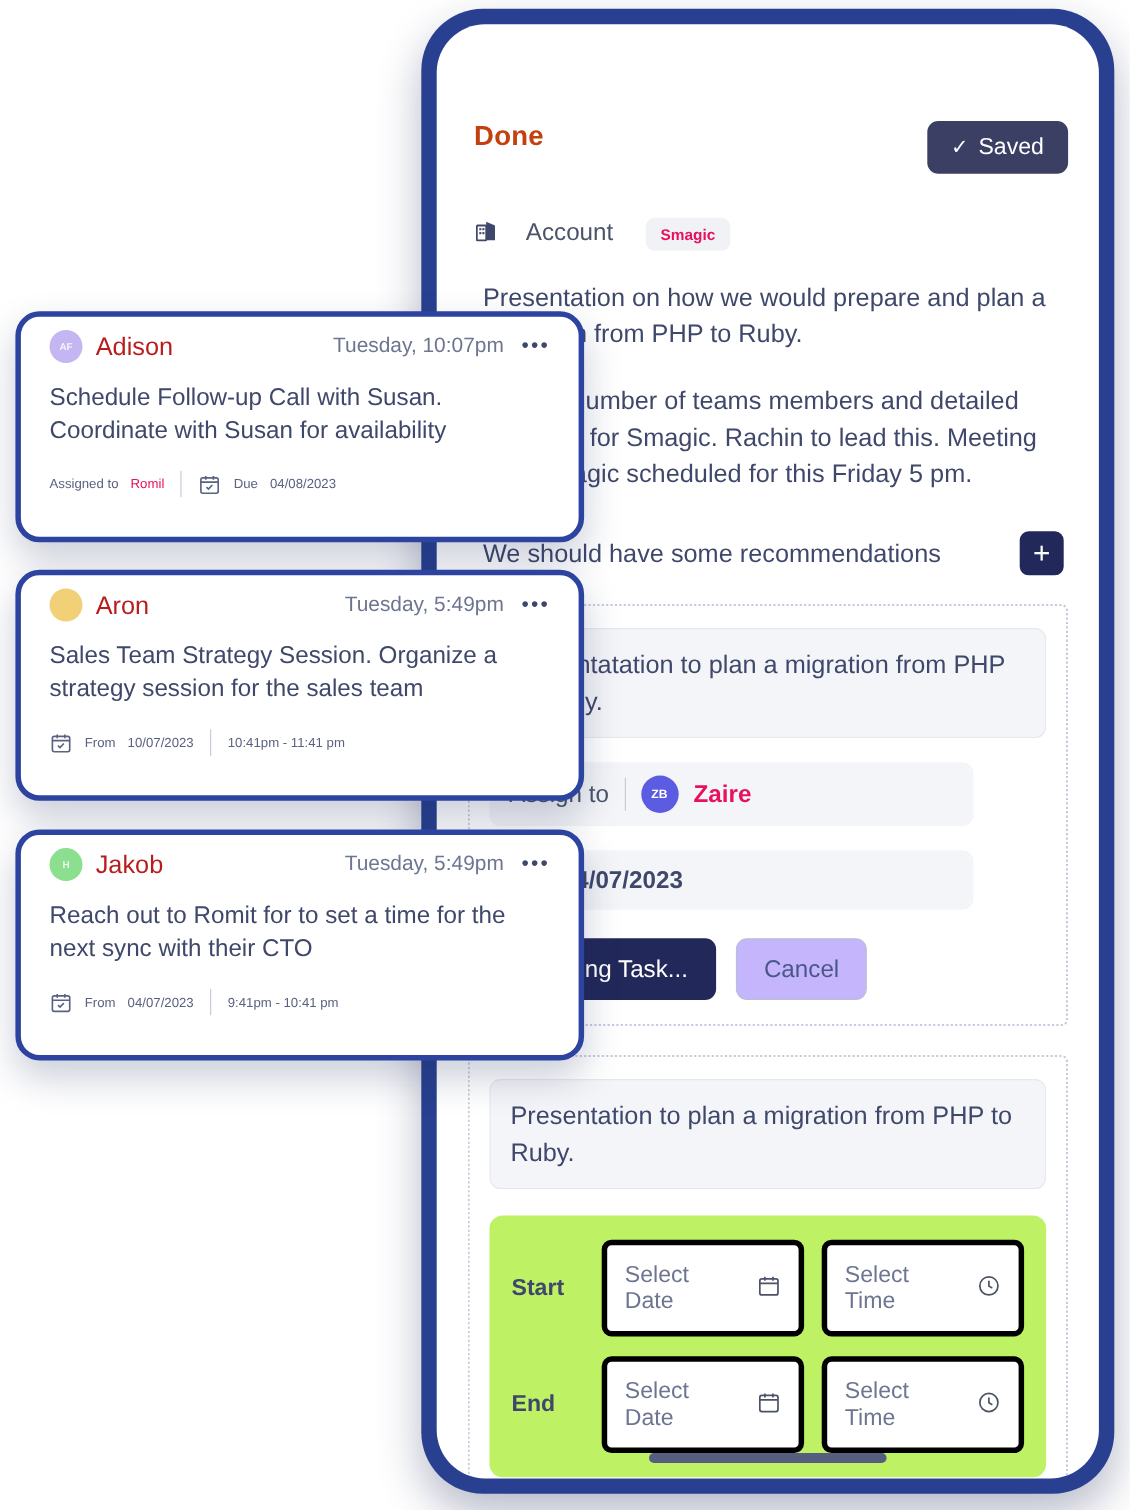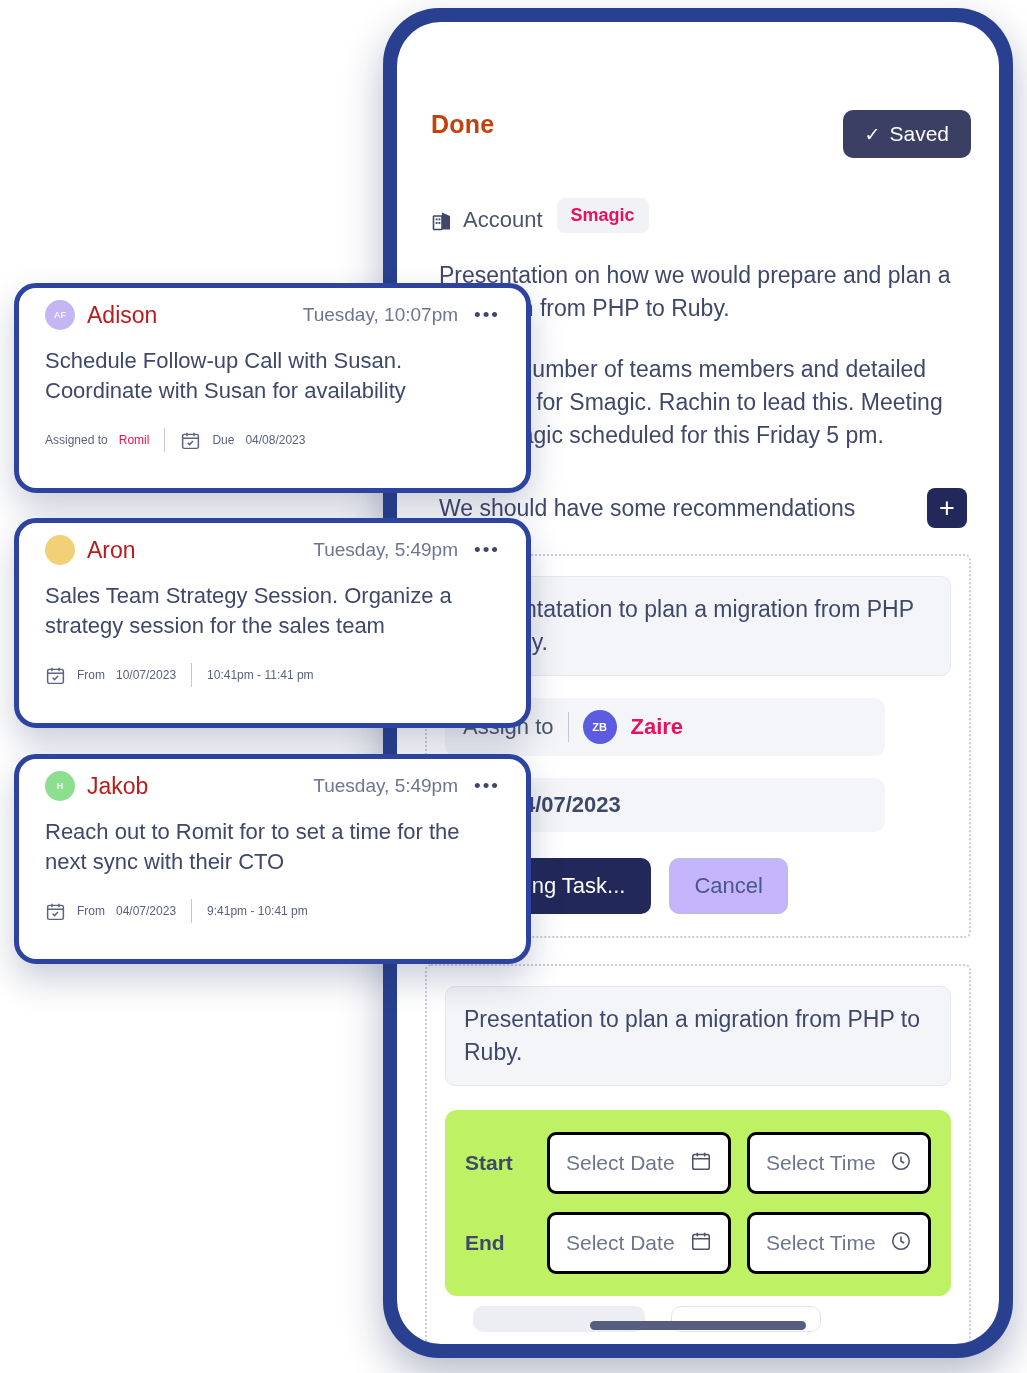--- a/index.html
+++ b/index.html
@@ -67,35 +67,35 @@
     align-items: center;
     gap: 9px;
     border: none;
     font-family: "Liberation Sans", sans-serif;
   }
   .saved-check { font-size: 19px; line-height: 1; }
 
   
   .account-row {
     display: flex;
-    align-items: flex-end;
-    gap: 8px;
+    align-items: flex-start;
+    gap: 23px;
     margin-top: 40px;
     padding-left: 6px;
   }
   .bld-icon { display: block; }
   .account-label {
     font-size: 22px;
     color: #4a5568;
   }
   .account-badge {
     background: #f1f2f6;
     color: #e8115b;
     font-weight: bold;
-    font-size: 18px;
+    font-size: 14px;
     padding: 7px 14px;
     border-radius: 8px;
     margin-left: 6px;
   }
 
   
   .desc-block {
     margin-top: 26px;
     padding: 0 8px 0 14px;
   }
@@ -234,21 +234,21 @@
   .sched-row + .sched-row { margin-top: 18px; }
   .sched-label {
     font-size: 21px;
     font-weight: bold;
     color: #3f486b;
     width: 66px;
     flex: none;
   }
   .picker {
     background: #ffffff;
-    border: 3px solid #000000;
+    border: 5px solid #000000;
     border-radius: 9px;
     padding: 15px 16px;
     display: flex;
     align-items: center;
     justify-content: space-between;
     gap: 12px;
     flex: 1;
   }
   .picker-text {
     font-size: 21px;

